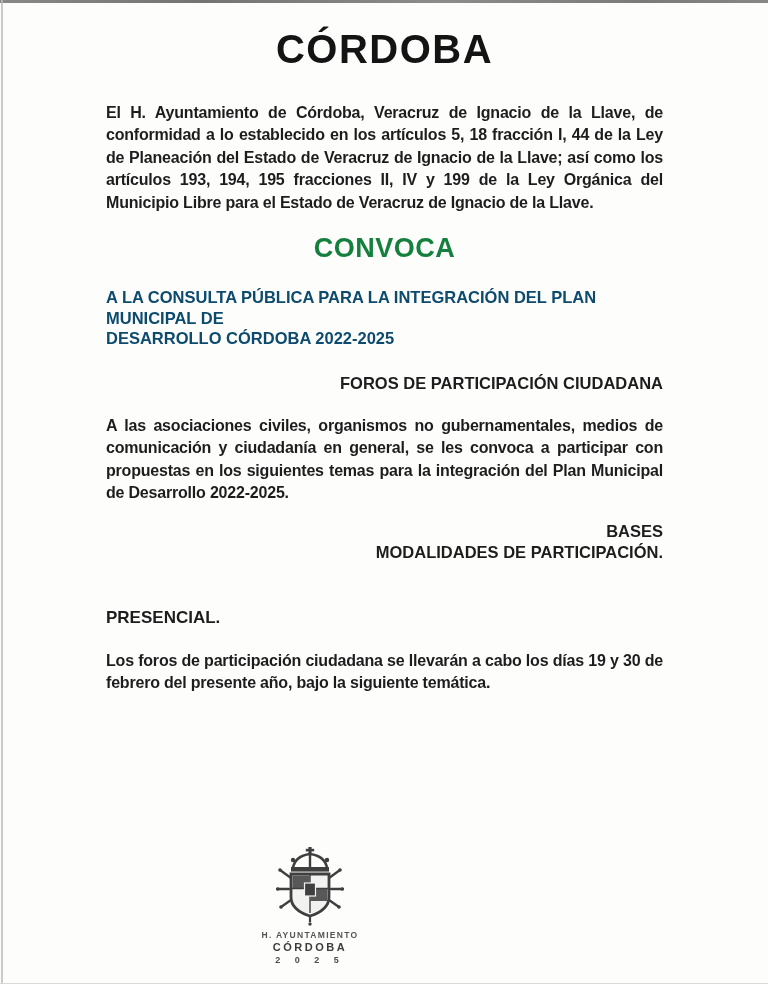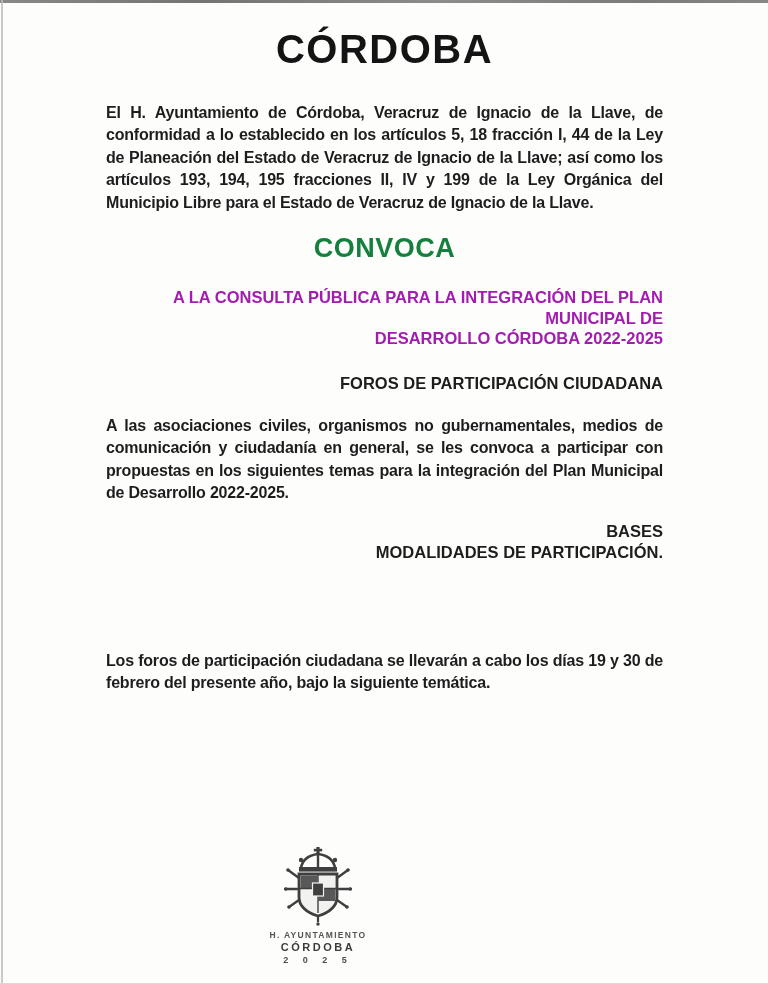--- a/index.html
+++ b/index.html
@@ -23,25 +23,25 @@
   .block{position:absolute;left:106px;width:557px;}
   .logo{
     margin:0;top:27px;text-align:center;
     font-size:40px;font-weight:bold;letter-spacing:1.5px;color:#141414;
   }
   .para{
     margin:0;font-size:16px;font-weight:bold;line-height:22.4px;
     letter-spacing:-0.2px;text-align:justify;color:#1d1d1d;
   }
   .h-convoca{margin:0;top:233px;text-align:center;font-size:27px;font-weight:bold;letter-spacing:.5px;color:#15803d;}
-  .subhead{top:287px;text-align:right;font-size:16.5px;font-weight:bold;line-height:20.5px;color:#a21caf;}
+  .subhead{top:287px;text-align:left;font-size:16.5px;font-weight:bold;line-height:20.5px;color:#0c4a6e;}
   .h-center{margin:0;text-align:right;font-size:16.5px;font-weight:bold;color:#1d1d1d;}
   .h-left{margin:0;text-align:left;font-size:17px;font-weight:bold;color:#1d1d1d;}
 
-  .seal{position:absolute;top:847px;left:0;width:620px;text-align:center;color:#474747;margin-left:8px;}
+  .seal{position:absolute;top:847px;left:0;width:620px;text-align:center;color:#474747;}
   .seal svg{display:block;margin:0 auto;}
   .seal-l1{margin-top:3px;font-size:8.5px;font-weight:bold;letter-spacing:1.3px;color:#555;}
   .seal-l2{margin-top:1px;font-size:11px;font-weight:bold;letter-spacing:2.5px;color:#3c3c3c;}
   .seal-l3,.seal-l4{margin-top:2px;font-size:9px;font-weight:bold;letter-spacing:6px;color:#4c4c4c;}
 </style>
 </head>
 <body>
 
 <div class="page">
 
@@ -62,20 +62,21 @@
   </div>
 
   <h3 class="block h-center" style="top:374px">FOROS DE PARTICIPACIÓN CIUDADANA</h3>
 
   <p class="block para" style="top:415px">A las asociaciones civiles, organismos no gubernamentales, medios de comunicación y ciudadanía en general, se les convoca a participar con propuestas en los siguientes temas para la integración del Plan Municipal de Desarrollo 2022-2025.</p>
 
   <h3 class="block h-center" style="top:522px">BASES</h3>
 
   <h3 class="block h-center" style="top:543px">MODALIDADES DE PARTICIPACIÓN.</h3>
 
+  <h3 class="block h-left" style="top:608px">PRESENCIAL.</h3>
 
   <p class="block para" style="top:650px">Los foros de participación ciudadana se llevarán a cabo los días 19 y 30 de febrero del presente año, bajo la siguiente temática.</p>
 
   <div class="seal">
     <svg width="68" height="80" viewBox="0 0 68 80" fill="none" stroke="#3f3f3f">
 
       <rect x="32.4" y="0" width="3.2" height="7" fill="#3f3f3f" stroke="none"></rect>
       <rect x="29.8" y="1.8" width="8.4" height="2.6" fill="#3f3f3f" stroke="none"></rect>
 
       <path d="M17 21 Q19 9 34 7 Q49 9 51 21" stroke-width="2.6"></path>

